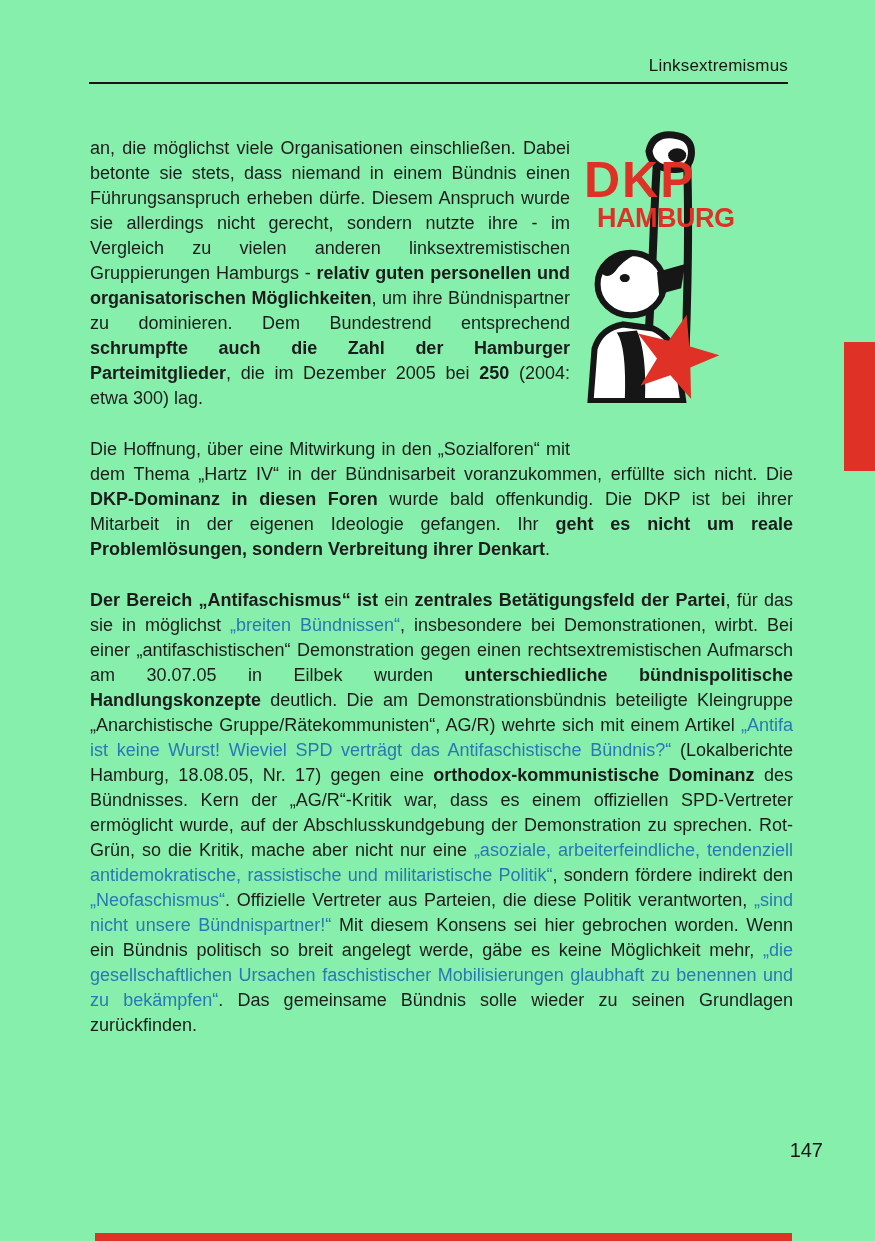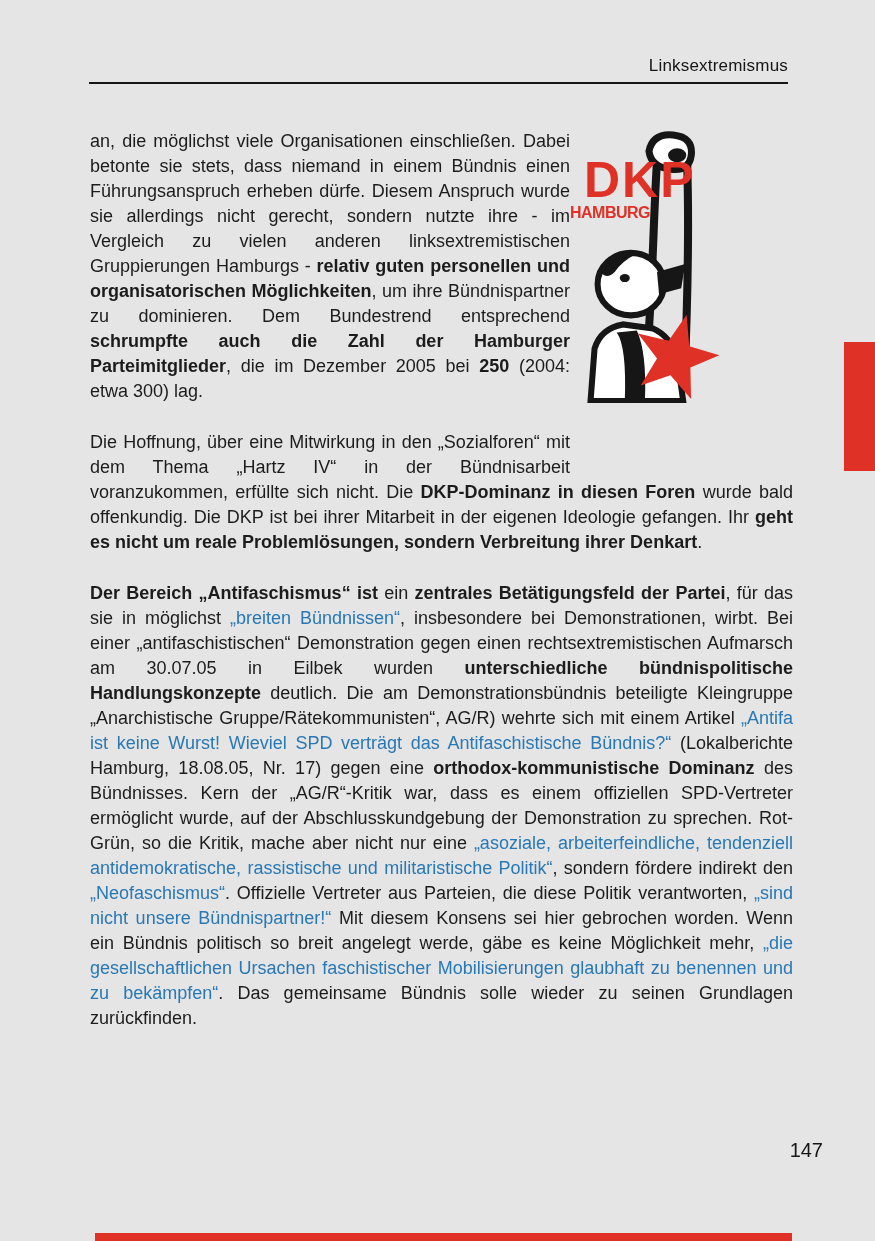--- a/index.html
+++ b/index.html
@@ -5,52 +5,52 @@
   :root{
     --accent-red:#e03127;
     --quote-blue:#2878b5;
     --text:#1c1c1c;
   }
   *{margin:0;padding:0;box-sizing:border-box;}
   html,body{background:#ffffff;}
   .page{
     position:relative;
     width:875px;height:1241px;
-    background:#e5e5e5;
+    background:#86efac;
     overflow:hidden;
     font-family:"Liberation Sans","DejaVu Sans",sans-serif;
     color:var(--text,#1c1c1c);
     text-decoration:underline;
   }
   .header-title{
     position:absolute;top:56px;left:90px;width:698px;
     text-align:right;font-size:17px;letter-spacing:.2px;color:#161616;
   }
   .header-rule{
     position:absolute;top:82px;left:89px;width:699px;height:2px;background:#161616;
   }
   .content{
     position:absolute;top:129px;left:90px;width:703px;
     font-size:18px;line-height:25px;text-align:justify;
   }
-  .content p{margin:0 0 26px 0;}
+  .content p{margin:7px 0 26px 0;}
   .seg-bold{font-weight:bold;}
   .seg-quote{color:var(--quote-blue,#2878b5);}
   .logo-float{
     float:right;width:223px;height:328px;position:relative;
   }
   .logo-art{position:absolute;left:16px;top:2px;width:136px;height:272px;}
   .logo-dkp{
     position:absolute;left:14px;top:26px;
     font-size:50px;font-weight:bold;letter-spacing:2px;line-height:1;
     color:var(--accent-red,#e03127);
   }
   .logo-hamburg{
-    position:absolute;left:0;top:76px;
-    font-size:16px;font-weight:bold;letter-spacing:-.5px;line-height:1;
+    position:absolute;left:27px;top:76px;
+    font-size:27px;font-weight:bold;letter-spacing:-.5px;line-height:1;
     color:var(--accent-red,#e03127);
   }
   .side-tab{
     position:absolute;left:844px;top:342px;width:31px;height:129px;
     background:var(--accent-red,#e03127);
   }
   .page-number{
     position:absolute;top:1139px;left:693px;width:130px;
     text-align:right;font-size:20px;color:#161616;
   }

